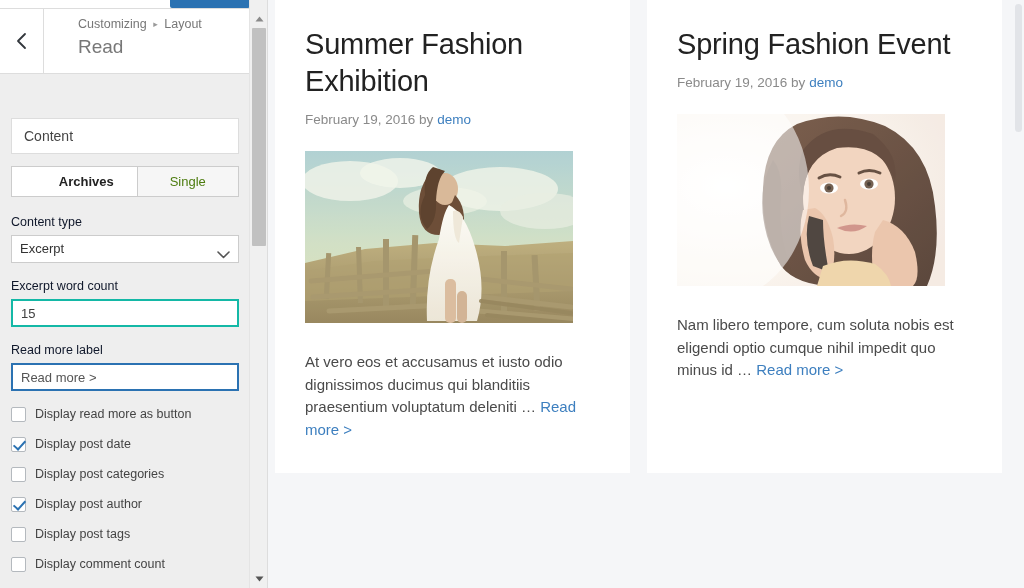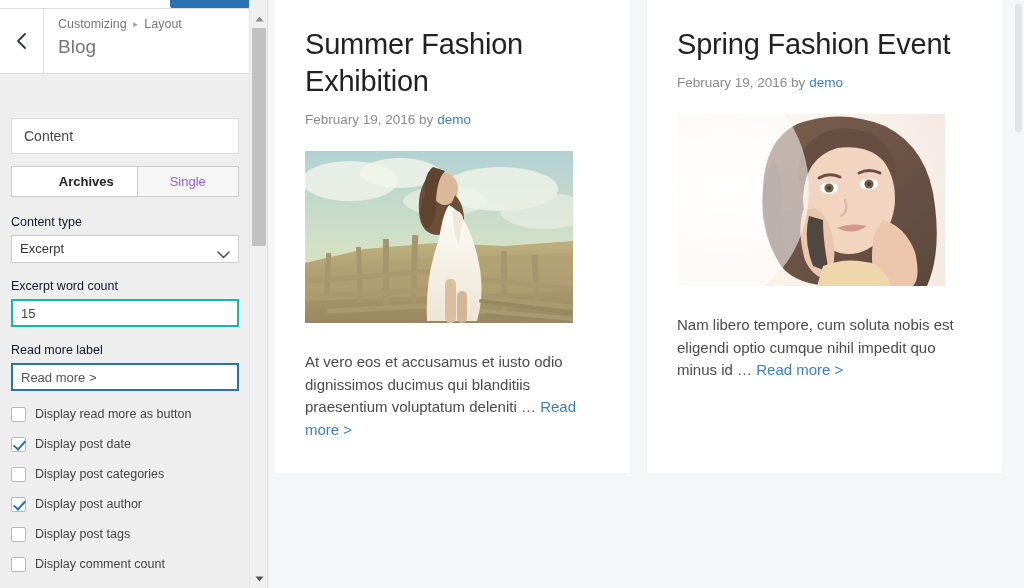--- a/index.html
+++ b/index.html
@@ -27,21 +27,21 @@
   .cz-savebtn {
     position: absolute; left: 170px; top: -14px;
     width: 80px; height: 22px;
     background: #2b72b2; border-radius: 2px;
   }
   .cz-header {
     position: absolute; left: 0; top: 9px;
     width: 250px; height: 65px;
     background: #ffffff;
     border-bottom: 1px solid #dddddd;
-    display: flex; align-items: stretch;
+    display: flex; align-items: stretch; gap: 20px;
   }
   .cz-back {
     width: 44px; min-width: 44px;
     border-right: 1px solid #dddddd;
     display: flex; align-items: center; justify-content: center;
     cursor: pointer;
   }
   .cz-back svg { display: block; }
   .cz-titlewrap {
     flex: 1; padding: 7px 0 0 14px;
@@ -74,21 +74,21 @@
     cursor: pointer;
   }
   .cz-tabs {
     display: flex; width: 100%;
     border: 1px solid #cccccc;
     background: #f6f6f6;
     margin-bottom: 17px;
   }
   .cz-tab {
     flex: 1; text-align: center;
-    font-size: 13px; color: #8b5cf6;
+    font-size: 13px; color: #4d7c0f;
     padding: 7px 0; cursor: pointer;
     background: #f6f6f6;
   }
   .cz-tab.active {
     background: #ffffff; color: #222222; font-weight: bold;
     border-right: 1px solid #cccccc;
     padding-left: 24px;
   }
   .cz-field { margin-bottom: 15px; }
   .cz-label {
@@ -244,21 +244,21 @@
             <polyline points="10,2 3,9 10,16" fill="none" stroke="#32373c" stroke-width="1.8" stroke-linecap="round" stroke-linejoin="round"></polyline>
           </svg>
         </span>
       </div>
       <div class="cz-titlewrap">
         <div class="cz-breadcrumb">
           <span>Customizing</span>
           <span class="sep">▸</span>
           <span>Layout</span>
         </div>
-        <div class="cz-panel-title">Blog</div>
+        <div class="cz-panel-title">Read</div>
       </div>
     </div>
 
     <div class="cz-body">
 
       <div class="cz-section-title">Content</div>
 
       <div class="cz-tabs">
         <div class="cz-tab active">Archives</div>
         <div class="cz-tab">Single</div>

